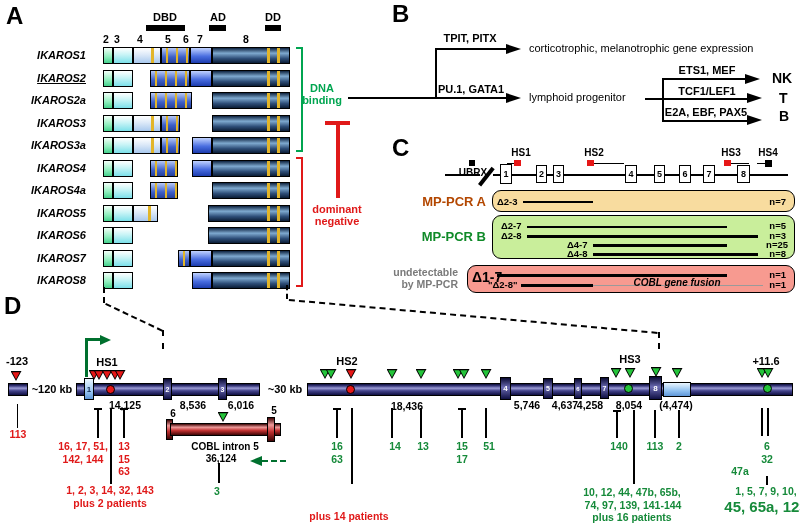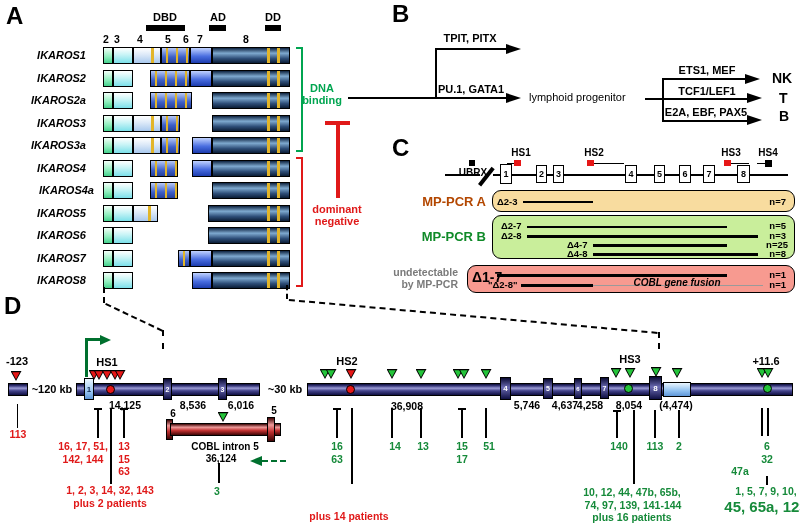--- a/index.html
+++ b/index.html
@@ -67,21 +67,21 @@
       <div style="position: absolute;">
         <div class=" t" style="position: absolute; left: 86px; top: 50px; font-size: 11px; font-style: italic; transform: translateX(-100%);">IKAROS1</div>
         <div class=" sg sg-g" style="position: absolute; left: 103px; top: 47px; width: 10px; height: 17px;"></div>
         <div class=" sg sg-c" style="position: absolute; left: 113px; top: 47px; width: 20px; height: 17px;"></div>
         <div class=" sg sg-l" style="position: absolute; left: 133px; top: 47px; width: 28px; height: 17px;"></div>
         <div class=" sg sg-m" style="position: absolute; left: 161px; top: 47px; width: 29px; height: 17px;"></div>
         <div class=" sg sg-b" style="position: absolute; left: 190px; top: 47px; width: 22px; height: 17px;"></div>
         <div class=" sg sg-d" style="position: absolute; left: 212px; top: 47px; width: 78px; height: 17px;"></div>
       </div>
       <div style="position: absolute;">
-        <div class=" t" style="position: absolute; left: 86px; top: 72.5px; font-size: 11px; font-style: italic; transform: translateX(-100%);">IKAROS2</div>
+        <div class=" t" style="position: absolute; left: 86px; top: 72.5px; font-size: 11px; font-style: italic; transform: translateX(-100%); text-decoration: underline;">IKAROS2</div>
         <div class=" sg sg-g" style="position: absolute; left: 103px; top: 69.5px; width: 10px; height: 17px;"></div>
         <div class=" sg sg-c" style="position: absolute; left: 113px; top: 69.5px; width: 20px; height: 17px;"></div>
         <div class=" sg sg-m" style="position: absolute; left: 150px; top: 69.5px; width: 40px; height: 17px;"></div>
         <div class=" sg sg-b" style="position: absolute; left: 190px; top: 69.5px; width: 22px; height: 17px;"></div>
         <div class=" sg sg-d" style="position: absolute; left: 212px; top: 69.5px; width: 78px; height: 17px;"></div>
       </div>
       <div style="position: absolute;">
         <div class=" t" style="position: absolute; left: 86px; top: 95px; font-size: 11px; font-style: italic; transform: translateX(-100%);">IKAROS2a</div>
         <div class=" sg sg-g" style="position: absolute; left: 103px; top: 92px; width: 10px; height: 17px;"></div>
         <div class=" sg sg-c" style="position: absolute; left: 113px; top: 92px; width: 20px; height: 17px;"></div>
@@ -107,21 +107,21 @@
       </div>
       <div style="position: absolute;">
         <div class=" t" style="position: absolute; left: 86px; top: 162.5px; font-size: 11px; font-style: italic; transform: translateX(-100%);">IKAROS4</div>
         <div class=" sg sg-g" style="position: absolute; left: 103px; top: 159.5px; width: 10px; height: 17px;"></div>
         <div class=" sg sg-c" style="position: absolute; left: 113px; top: 159.5px; width: 20px; height: 17px;"></div>
         <div class=" sg sg-m" style="position: absolute; left: 150px; top: 159.5px; width: 28px; height: 17px;"></div>
         <div class=" sg sg-b" style="position: absolute; left: 192px; top: 159.5px; width: 20px; height: 17px;"></div>
         <div class=" sg sg-d" style="position: absolute; left: 212px; top: 159.5px; width: 78px; height: 17px;"></div>
       </div>
       <div style="position: absolute;">
-        <div class=" t" style="position: absolute; left: 86px; top: 185px; font-size: 11px; font-style: italic; transform: translateX(-100%); margin-left: 8px;">IKAROS4a</div>
+        <div class=" t" style="position: absolute; left: 86px; top: 185px; font-size: 11px; font-style: italic; transform: translateX(-100%);">IKAROS4a</div>
         <div class=" sg sg-g" style="position: absolute; left: 103px; top: 182px; width: 10px; height: 17px;"></div>
         <div class=" sg sg-c" style="position: absolute; left: 113px; top: 182px; width: 20px; height: 17px;"></div>
         <div class=" sg sg-m" style="position: absolute; left: 150px; top: 182px; width: 28px; height: 17px;"></div>
         <div class=" sg sg-d" style="position: absolute; left: 212px; top: 182px; width: 78px; height: 17px;"></div>
       </div>
       <div style="position: absolute;">
         <div class=" t" style="position: absolute; left: 86px; top: 207.5px; font-size: 11px; font-style: italic; transform: translateX(-100%);">IKAROS5</div>
         <div class=" sg sg-g" style="position: absolute; left: 103px; top: 204.5px; width: 10px; height: 17px;"></div>
         <div class=" sg sg-c" style="position: absolute; left: 113px; top: 204.5px; width: 20px; height: 17px;"></div>
         <div class=" sg sg-l" style="position: absolute; left: 133px; top: 204.5px; width: 25px; height: 17px;"></div>
@@ -148,20 +148,21 @@
         <div class=" sg sg-b" style="position: absolute; left: 192px; top: 272px; width: 20px; height: 17px;"></div>
         <div class=" sg sg-d" style="position: absolute; left: 212px; top: 272px; width: 78px; height: 17px;"></div>
       </div>
     </div>
   <div class="layer" id="layer-B">
       <div style="position: absolute; left: 365px; top: 97px; width: 72px; height: 2px; background: rgb(0, 0, 0);"></div>
       <div style="position: absolute; left: 435px; top: 48px; width: 2px; height: 51px; background: rgb(0, 0, 0);"></div>
       <div style="position: absolute; left: 435px; top: 48px; width: 72px; height: 2px; background: rgb(0, 0, 0);"></div>
       <div class=" t" style="position: absolute; left: 470px; top: 33px; font-size: 11px; transform: translateX(-50%);">TPIT, PITX</div>
       <div class=" arr" style="position: absolute; left: 506px; top: 43.5px; border-top: 5.5px solid transparent; border-bottom: 5.5px solid transparent; border-left: 15px solid rgb(0, 0, 0);"></div>
+      <div class=" t" style="position: absolute; left: 529px; top: 43px; font-size: 11px; font-weight: 400;">corticotrophic, melanotrophic gene expression</div>
       <div class=" t" style="position: absolute; left: 471px; top: 84px; font-size: 11px; transform: translateX(-50%);">PU.1, GATA1</div>
       <div style="position: absolute; left: 435px; top: 97px; width: 72px; height: 2px; background: rgb(0, 0, 0);"></div>
       <div class=" arr" style="position: absolute; left: 506px; top: 92.5px; border-top: 5.5px solid transparent; border-bottom: 5.5px solid transparent; border-left: 15px solid rgb(0, 0, 0);"></div>
       <div class=" t" style="position: absolute; left: 529px; top: 92px; font-size: 11px; font-weight: 400;">lymphoid progenitor</div>
       <div style="position: absolute; left: 645px; top: 97.5px; width: 18px; height: 2px; background: rgb(0, 0, 0);"></div>
       <div style="position: absolute; left: 662px; top: 78px; width: 2px; height: 44px; background: rgb(0, 0, 0);"></div>
       <div style="position: absolute; left: 662px; top: 78px; width: 84px; height: 2px; background: rgb(0, 0, 0);"></div>
       <div class=" t" style="position: absolute; left: 707px; top: 65px; font-size: 11px; transform: translateX(-50%);">ETS1, MEF</div>
       <div class=" arr" style="position: absolute; left: 745px; top: 73.5px; border-top: 5.5px solid transparent; border-bottom: 5.5px solid transparent; border-left: 15px solid rgb(0, 0, 0);"></div>
       <div class=" t" style="position: absolute; left: 772px; top: 71px; font-size: 14px;">NK</div>
@@ -325,21 +326,21 @@
       <div class=" dot" style="position: absolute; left: 623.5px; top: 383.5px; background: rgb(36, 196, 58);"></div>
       <div class=" dot" style="position: absolute; left: 762.5px; top: 383.5px; background: rgb(36, 196, 58);"></div>
       <div class=" t" style="position: absolute; left: 17px; top: 356px; font-size: 11px; transform: translateX(-50%);">-123</div>
       <div class=" t" style="position: absolute; left: 52px; top: 384px; font-size: 11px; transform: translateX(-50%);">~120 kb</div>
       <div class=" t" style="position: absolute; left: 107px; top: 357px; font-size: 11px; transform: translateX(-50%);">HS1</div>
       <div class=" t" style="position: absolute; left: 125px; top: 400px; font-size: 10.5px; transform: translateX(-50%);">14,125</div>
       <div class=" t" style="position: absolute; left: 193px; top: 400px; font-size: 10.5px; transform: translateX(-50%);">8,536</div>
       <div class=" t" style="position: absolute; left: 241px; top: 400px; font-size: 10.5px; transform: translateX(-50%);">6,016</div>
       <div class=" t" style="position: absolute; left: 285px; top: 384px; font-size: 11px; transform: translateX(-50%);">~30 kb</div>
       <div class=" t" style="position: absolute; left: 347px; top: 356px; font-size: 11px; transform: translateX(-50%);">HS2</div>
-      <div class=" t" style="position: absolute; left: 407px; top: 401px; font-size: 10.5px; transform: translateX(-50%);">36,908</div>
+      <div class=" t" style="position: absolute; left: 407px; top: 401px; font-size: 10.5px; transform: translateX(-50%);">18,436</div>
       <div class=" t" style="position: absolute; left: 527px; top: 400px; font-size: 10.5px; transform: translateX(-50%);">5,746</div>
       <div class=" t" style="position: absolute; left: 565px; top: 400px; font-size: 10.5px; transform: translateX(-50%);">4,637</div>
       <div class=" t" style="position: absolute; left: 590px; top: 400px; font-size: 10.5px; transform: translateX(-50%);">4,258</div>
       <div class=" t" style="position: absolute; left: 630px; top: 354px; font-size: 11px; transform: translateX(-50%);">HS3</div>
       <div class=" t" style="position: absolute; left: 629px; top: 400px; font-size: 10.5px; transform: translateX(-50%);">8,054</div>
       <div class=" t" style="position: absolute; left: 676px; top: 400px; font-size: 10.5px; transform: translateX(-50%);">(4,474)</div>
       <div class=" t" style="position: absolute; left: 766px; top: 356px; font-size: 11px; transform: translateX(-50%);">+11.6</div>
       <div class=" t" style="position: absolute; left: 173px; top: 409px; font-size: 10px; transform: translateX(-50%);">6</div>
       <div class=" t" style="position: absolute; left: 274px; top: 406px; font-size: 10px; transform: translateX(-50%);">5</div>
       <div class=" t" style="position: absolute; left: 225px; top: 442px; font-size: 10px; transform: translateX(-50%);">COBL intron 5</div>

